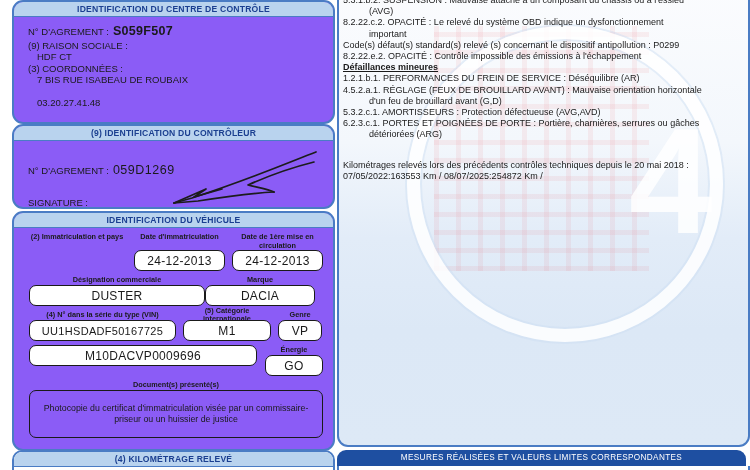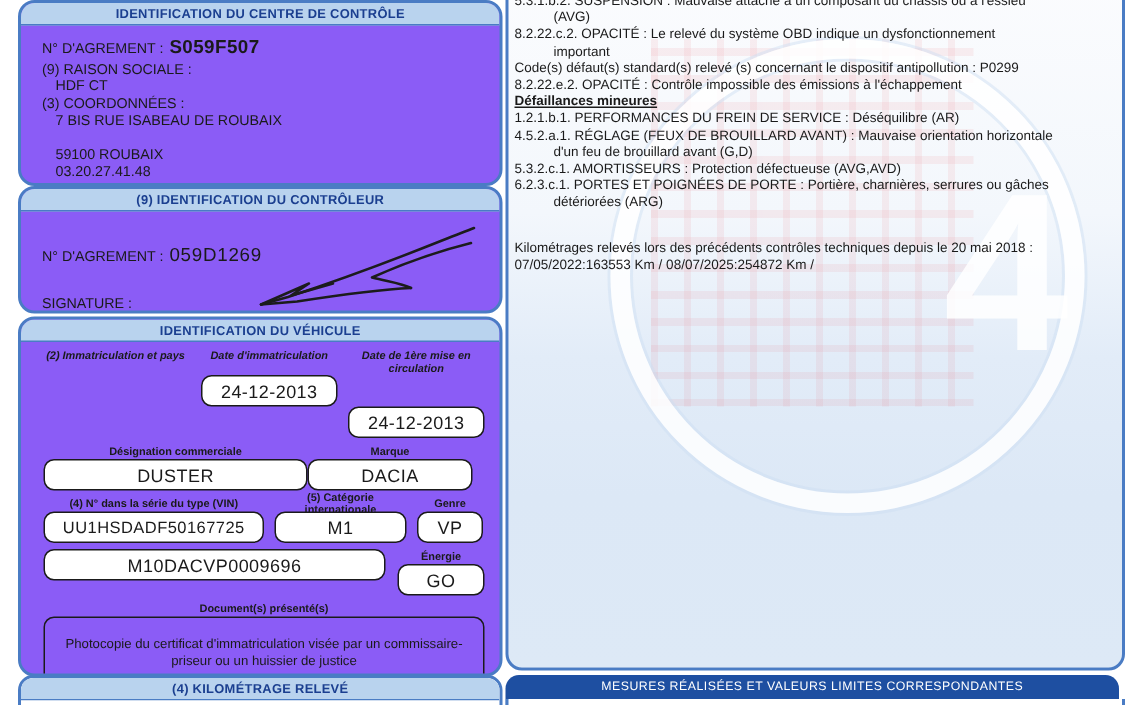--- a/index.html
+++ b/index.html
@@ -30,21 +30,21 @@
 
   #box-veh{left:12px;top:211px;width:319px;height:236px;}
   .vrow{display:flex;padding:0 10px 0 15px;}
   .vcell{display:flex;flex-direction:column;}
   .vlabel{font-size:7.3px;font-weight:700;color:#1a1a1a;text-align:center;line-height:8.5px;
           display:flex;align-items:flex-start;justify-content:center;}
   .vbox{border:1.5px solid #1a1a1a;border-radius:7px;height:19px;
         display:flex;align-items:center;justify-content:center;
         font-size:12px;letter-spacing:.3px;background:#fff;}
   .r1{margin-top:5px;}
-  .r1 .vlabel{height:17px;font-style:italic;}
+  .r1 .vlabel{height:17px;}
   .rn{margin-top:4px;}
   .rn .vlabel{height:10px;align-items:center;}
   .docbox{border:1.5px solid #1a1a1a;border-radius:7px;min-height:42px;
           display:flex;align-items:center;justify-content:center;text-align:center;
           font-size:8.8px;line-height:11px;padding:2px 4px;}
 
   #hdr-km{position:absolute;left:12px;top:450px;width:319px;height:26px;
           border:2px solid #4a7cc4;border-radius:10px 10px 0 0;background:#ffffff;overflow:hidden;}
   #hdr-km .sbox-header{border-radius:8px 8px 0 0;}
 
@@ -85,21 +85,20 @@
     <div class="sbox-header">IDENTIFICATION DU CENTRE DE CONTRÔLE</div>
     <div class="content">
       <div class="agr-line">
         <span>N° D'AGREMENT :</span><span class="agr-value">S059F507</span>
       </div>
       <div class="lbl-line">(9) RAISON SOCIALE :</div>
       <div class="indent">HDF CT</div>
       <div class="lbl-line">(3) COORDONNÉES :</div>
       <div class="indent">7 BIS RUE ISABEAU DE ROUBAIX</div>
       <div class="gap12"></div>
-      <div class="indent">59100 ROUBAIX</div>
       <div class="indent">03.20.27.41.48</div>
     </div>
   </div>
 
   <div id="box-ctrl" class="sbox">
     <div class="sbox-header">(9) IDENTIFICATION DU CONTRÔLEUR</div>
     <div class="content">
       <div id="ctrl-agr">
         <span>N° D'AGREMENT :</span><span class="agr2-value">059D1269</span>
       </div>
@@ -119,21 +118,21 @@
     <div class="sbox-header">IDENTIFICATION DU VÉHICULE</div>
 
     <div class="vrow r1">
       <div class="vcell" style="width:96px;margin-right:9px;">
         <div class="vlabel">(2) Immatriculation et pays</div>
       </div>
       <div class="vcell" style="width:91px;margin-right:7px;">
         <div class="vlabel">Date d'immatriculation</div>
         <div class="vbox">24-12-2013</div>
       </div>
-      <div class="vcell" style="width:91px;gap:21px;">
+      <div class="vcell" style="width:91px;">
         <div class="vlabel" style="padding:0 6px;">Date de 1ère mise en circulation</div>
         <div class="vbox">24-12-2013</div>
       </div>
     </div>
 
     <div class="vrow rn">
       <div class="vcell" style="flex:1;">
         <div class="vlabel">Désignation commerciale</div>
         <div class="vbox">DUSTER</div>
       </div>

